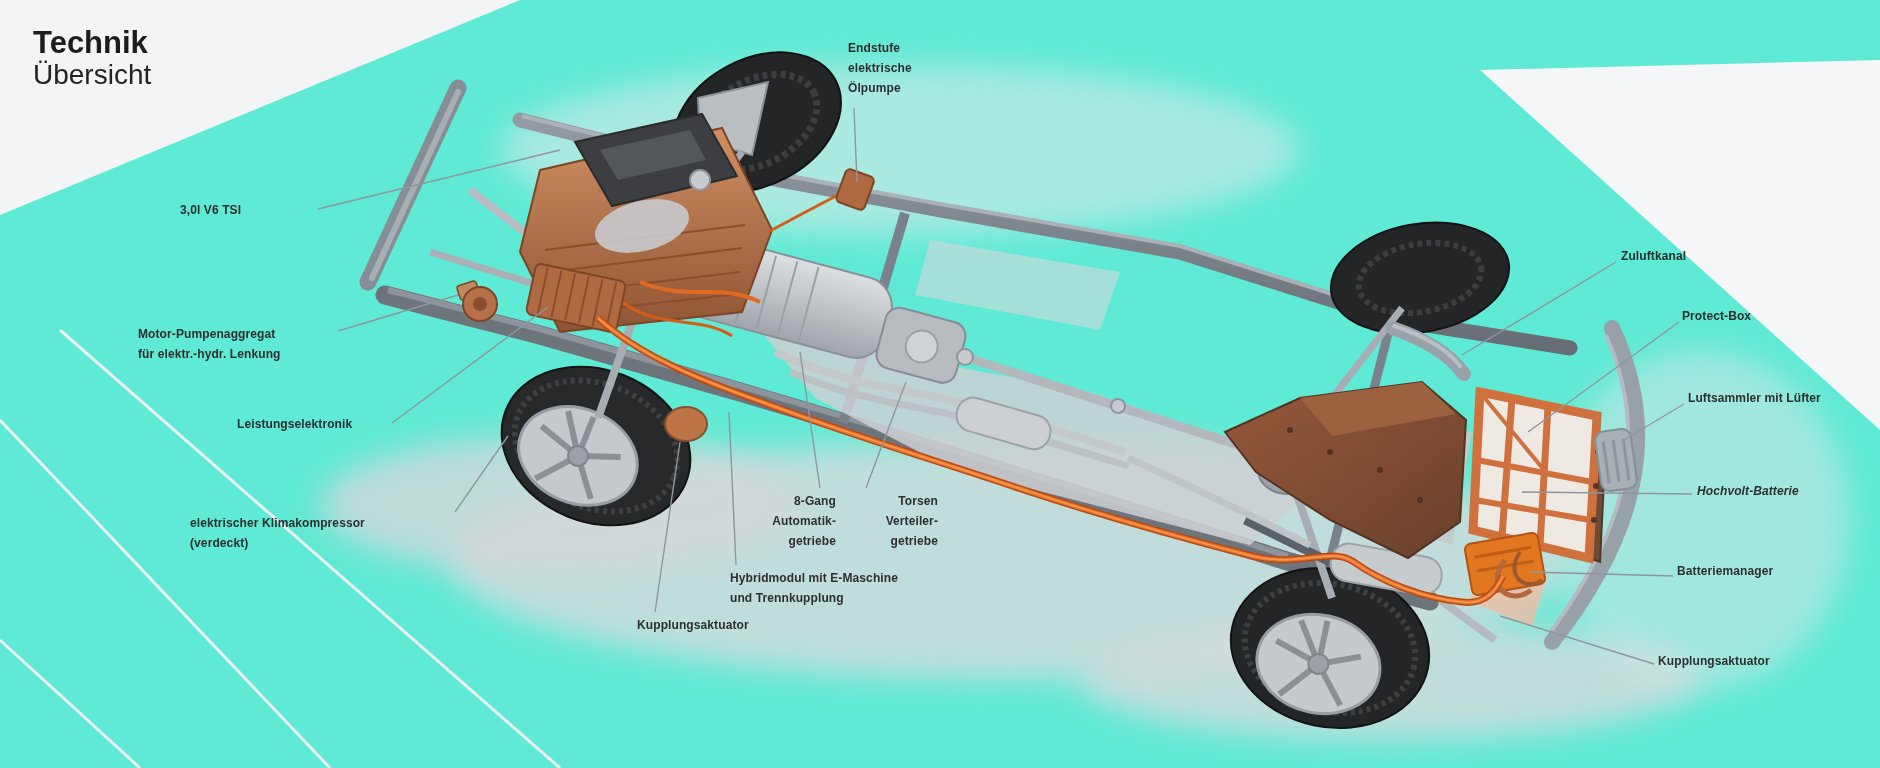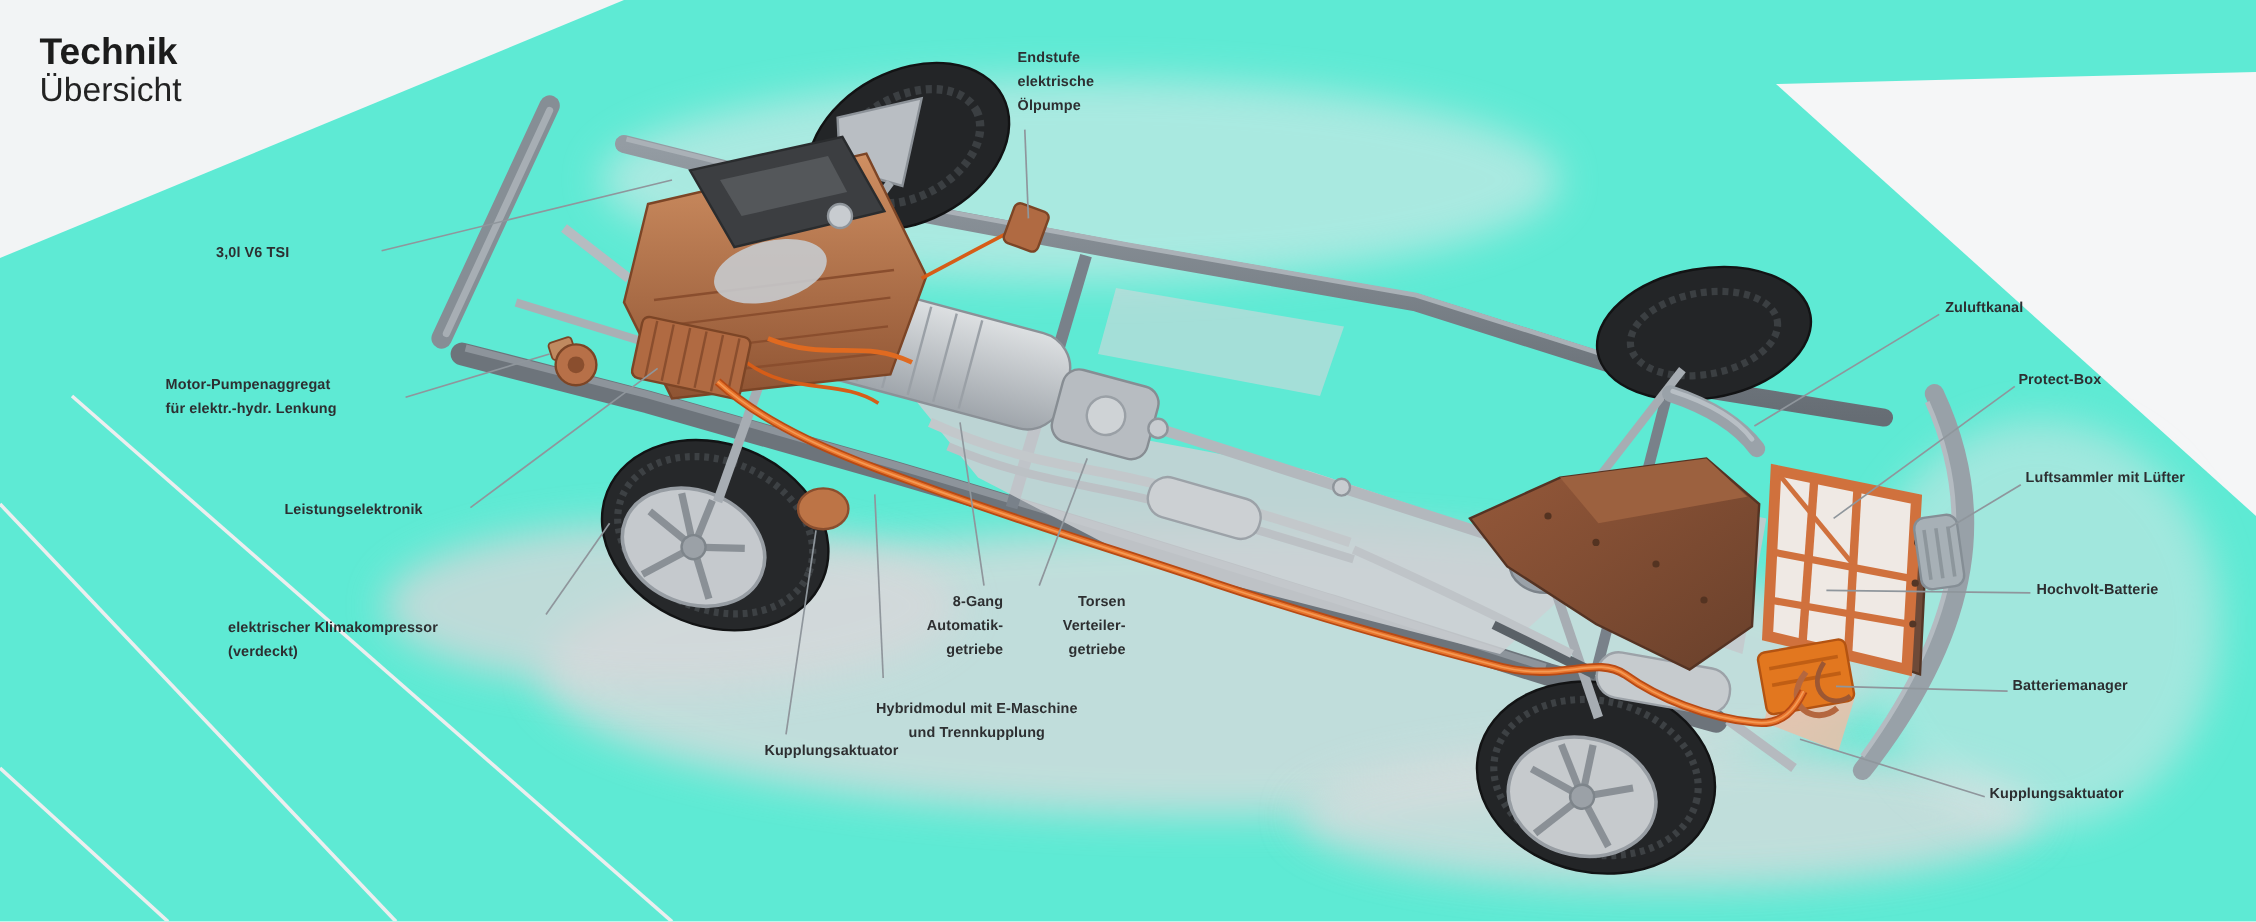--- a/index.html
+++ b/index.html
@@ -272,39 +272,39 @@
 
   <div class="title">
     <div class="t-main">Technik</div>
     <div class="t-sub">Übersicht</div>
   </div>
 
   <div class="lbl r" style="left:180px;top:200px;width:132px;">
     <div>3,0l V6 TSI</div>
   </div>
 
-  <div class="lbl" style="left:138px;top:310px;">
+  <div class="lbl" style="left:138px;top:324px;">
     <div>Motor-Pumpenaggregat</div>
     <div>für elektr.-hydr. Lenkung</div>
   </div>
 
   <div class="lbl" style="left:237px;top:414px;">
     <div>Leistungselektronik</div>
   </div>
 
   <div class="lbl r" style="left:190px;top:513px;width:262px;">
     <div>elektrischer Klimakompressor</div>
     <div>(verdeckt)</div>
   </div>
 
   <div class="lbl" style="left:637px;top:615px;">
     <div>Kupplungsaktuator</div>
   </div>
 
-  <div class="lbl" style="left:730px;top:580px;text-align:center;">
+  <div class="lbl" style="left:730px;top:568px;">
     <div>Hybridmodul mit E-Maschine</div>
     <div>und Trennkupplung</div>
   </div>
 
   <div class="lbl c" style="left:744px;top:491px;width:92px;">
     <div>8-Gang</div>
     <div>Automatik-</div>
     <div>getriebe</div>
   </div>
 
@@ -325,21 +325,21 @@
   </div>
 
   <div class="lbl" style="left:1682px;top:306px;">
     <div>Protect-Box</div>
   </div>
 
   <div class="lbl" style="left:1688px;top:388px;">
     <div>Luftsammler mit Lüfter</div>
   </div>
 
-  <div class="lbl" style="left:1697px;top:481px;">
+  <div class="lbl" style="left:1697px;top:481px;font-style:italic;">
     <div>Hochvolt-Batterie</div>
   </div>
 
   <div class="lbl" style="left:1677px;top:561px;">
     <div>Batteriemanager</div>
   </div>
 
   <div class="lbl" style="left:1658px;top:651px;">
     <div>Kupplungsaktuator</div>
   </div>

